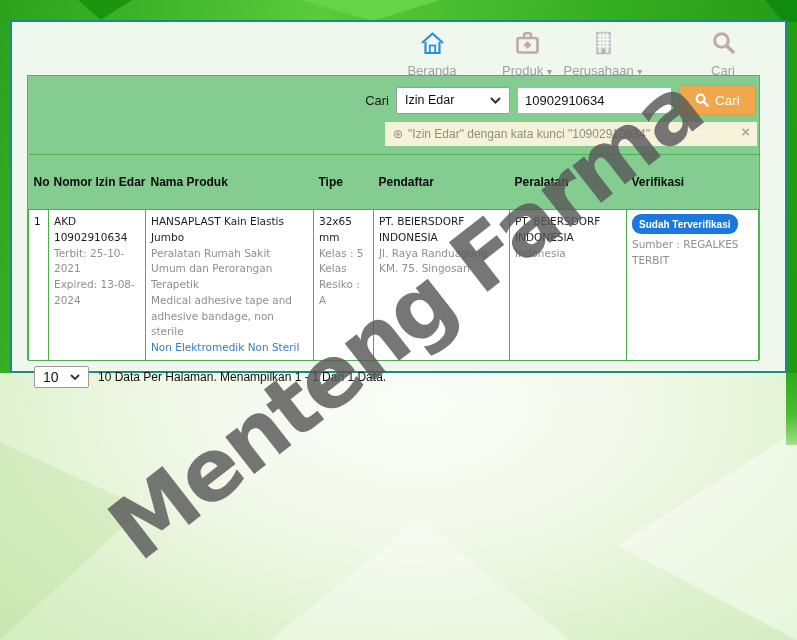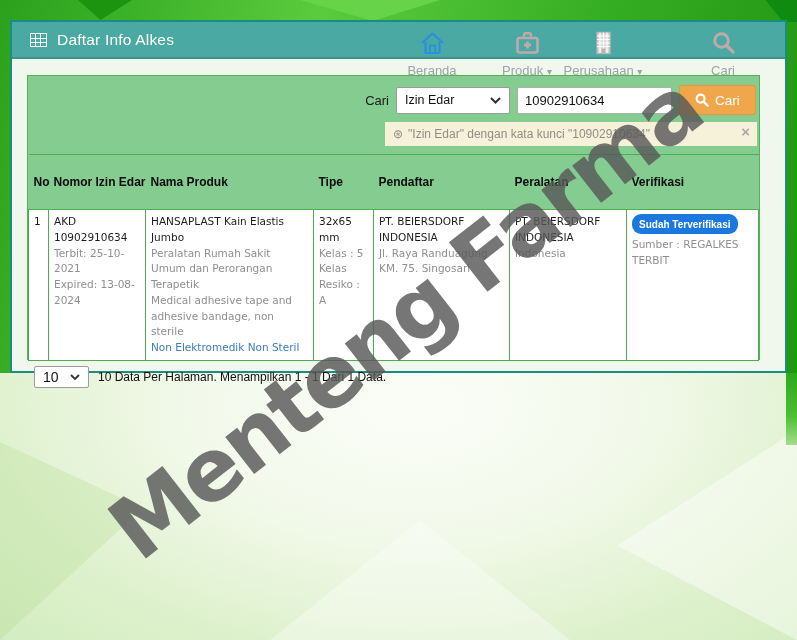--- a/index.html
+++ b/index.html
@@ -98,24 +98,20 @@
   <div class="facet facet-t1"></div>
   <div class="facet facet-t2"></div>
   <div class="bg-bottom"></div>
   <div class="facet facet-b1"></div>
   <div class="facet facet-b2"></div>
   <div class="facet facet-b3"></div>
   <div class="bg-right-ext"></div>
 
   <div class="panel">
 
-    <div class="titlebar">
-      <span class="grid-icon"></span>
-      <span class="titlebar-text">Daftar Info Alkes</span>
-    </div>
 
     <div class="nav-item" style="left:365px;">
       <div class="ico">
         <svg width="27" height="26" viewBox="0 0 27 26">
           <path d="M3 13 L13.5 3.5 L24 13" fill="none" stroke="#2a8fe0" stroke-width="2.2" stroke-linejoin="round"></path>
           <path d="M6.5 12 V23 H20.5 V12" fill="none" stroke="#2a8fe0" stroke-width="2.2"></path>
           <rect x="10.8" y="15.5" width="5.4" height="7.5" fill="none" stroke="#2a8fe0" stroke-width="1.8"></rect>
         </svg>
       </div>
       <div class="nav-label">Beranda</div>

